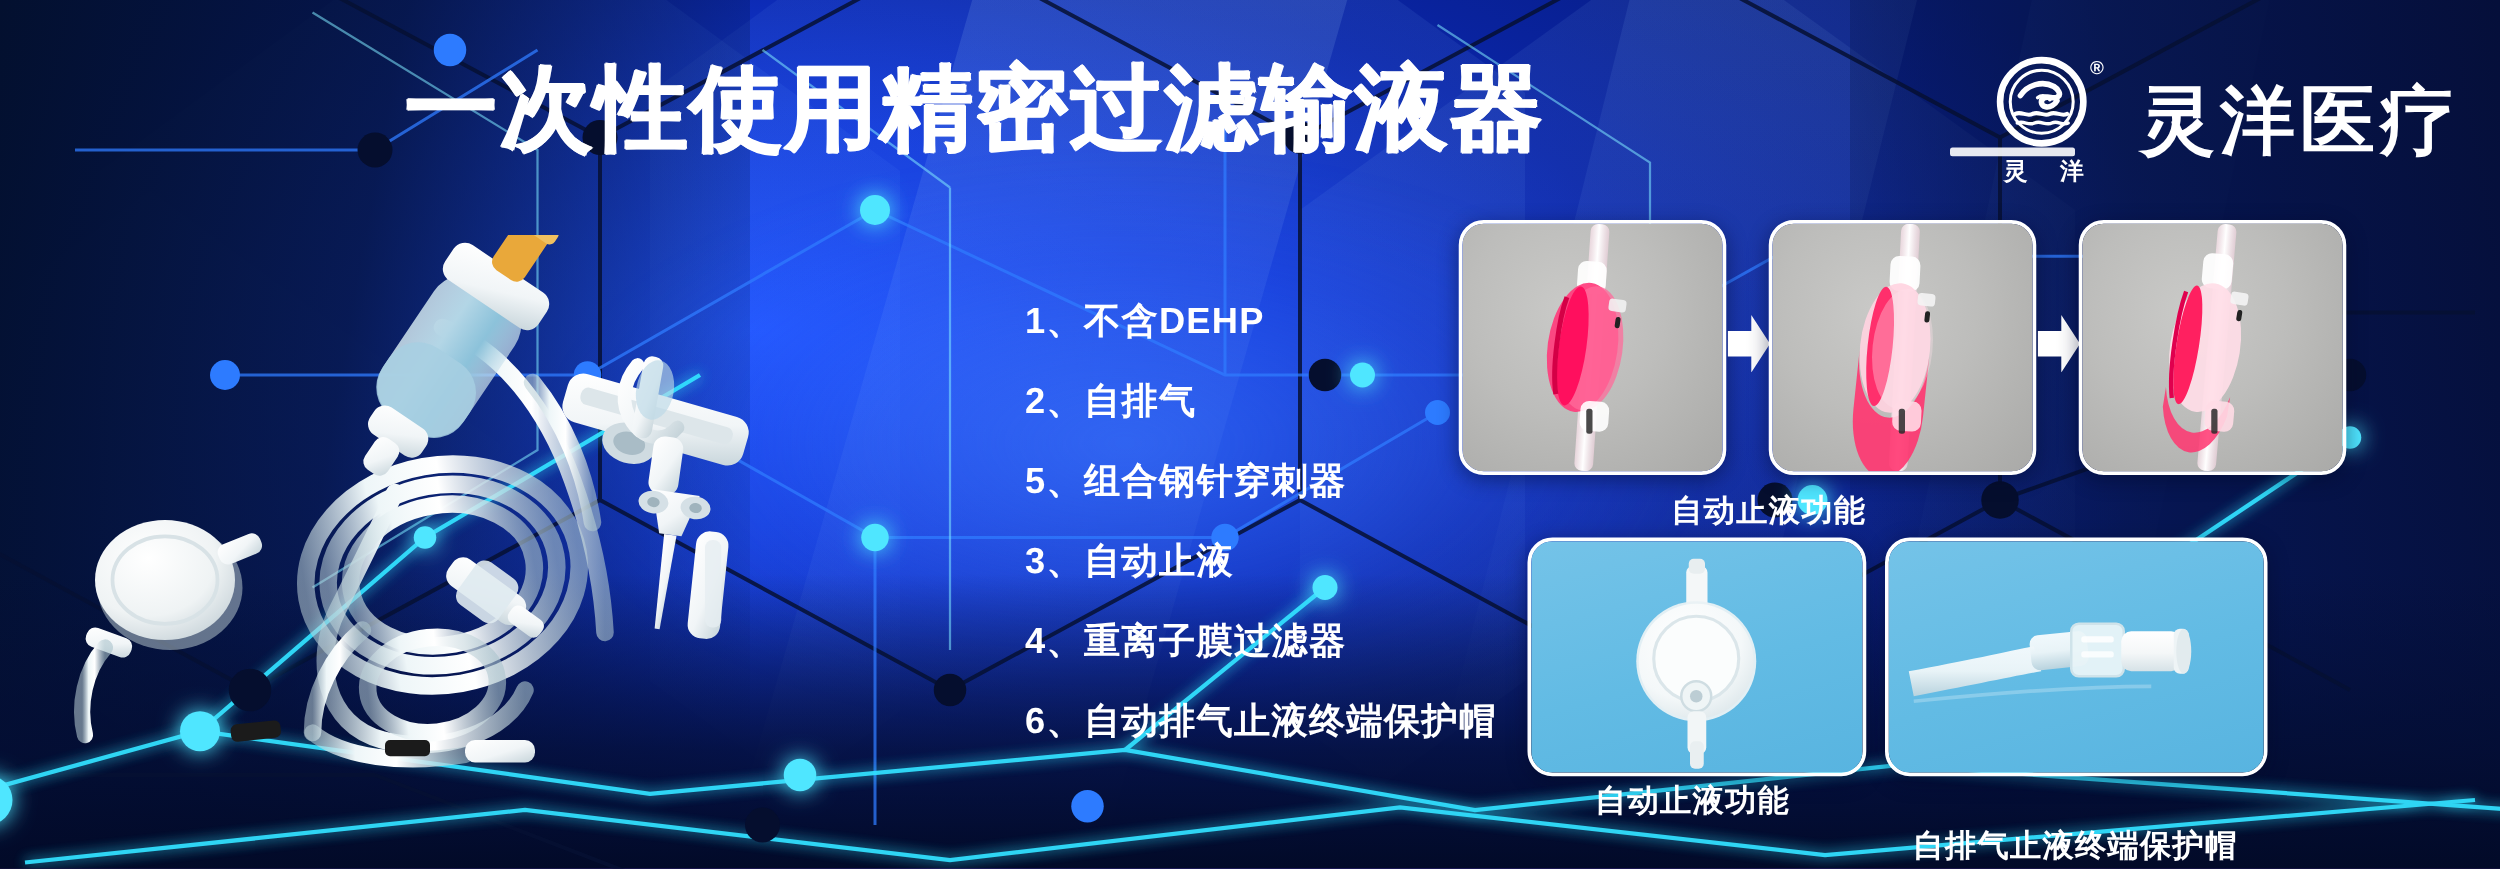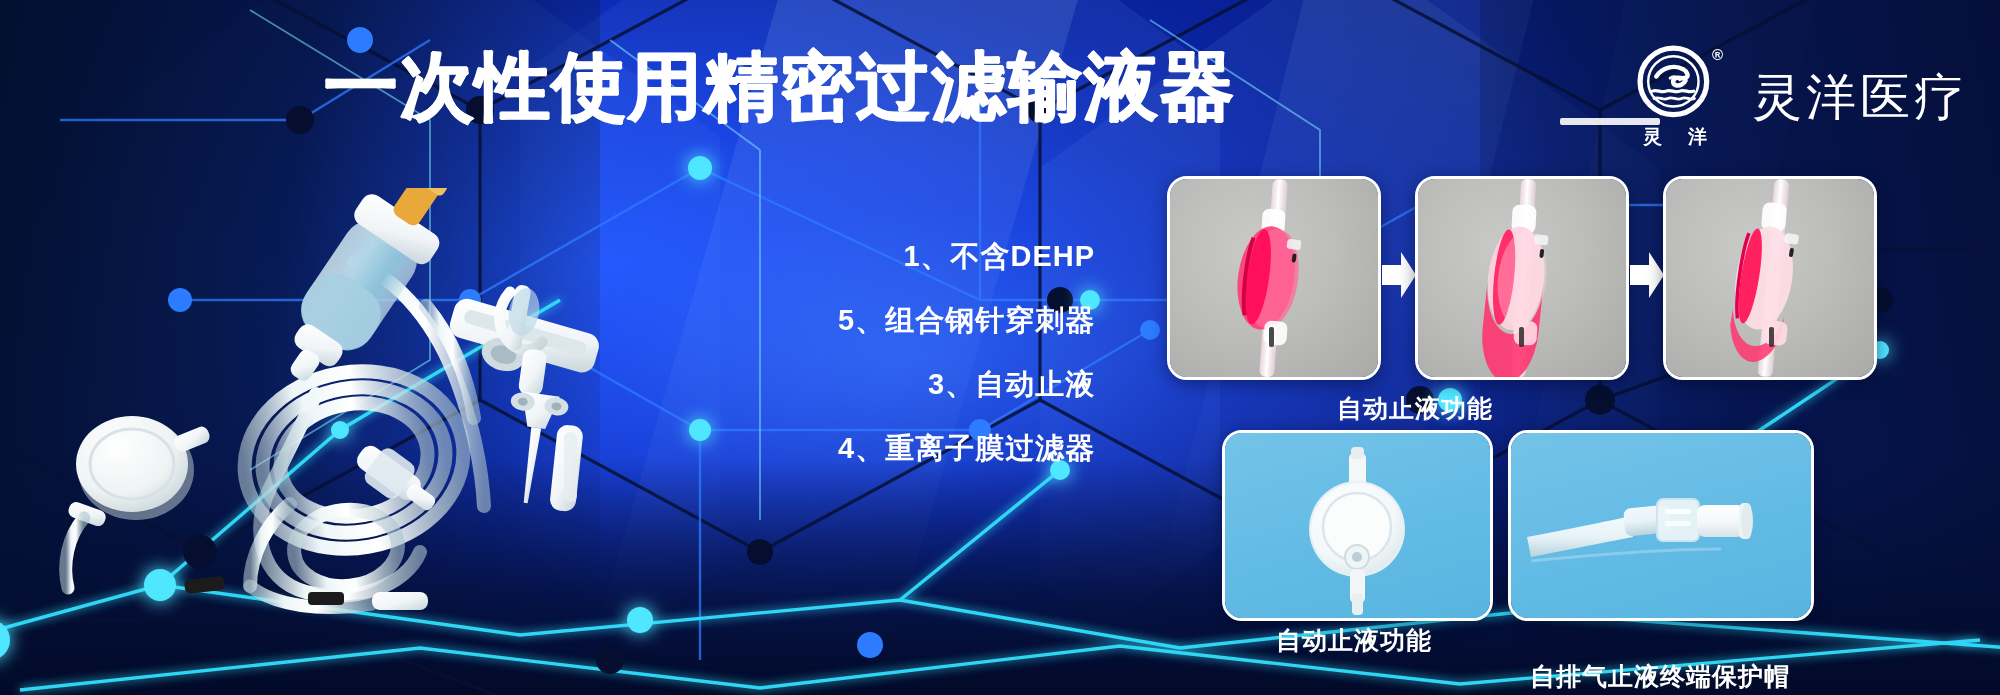--- a/index.html
+++ b/index.html
@@ -62,25 +62,25 @@
   }
 
   
   #logo{position:absolute;right:32px;top:44px;display:flex;align-items:center;gap:26px;}
   .logo-mark{display:flex;flex-direction:column;align-items:center;width:102px;}
   .logo-emblem-wrap{position:relative;width:84px;height:78px;}
   .logo-sub{display:flex;gap:26px;margin-top:2px;}
   .logo-sub span{color:#fff;font-size:19px;font-weight:700;}
   .logo-reg{position:absolute;right:-6px;top:2px;color:#fff;font-size:15px;font-weight:700;}
   .logo-words{display:flex;flex-direction:column;align-items:center;}
-  .logo-cn{color:#fff;font-size:50px;font-weight:400;letter-spacing:4px;line-height:1.06;}
+  .logo-cn{color:#fff;font-size:60px;font-weight:700;letter-spacing:4px;line-height:1.06;}
   .logo-en{color:#fff;font-size:19px;font-weight:700;letter-spacing:2.1px;margin-top:3px;}
 
   
-  #features{position:absolute;left:838px;top:225px;display:flex;flex-direction:column;align-items:flex-end;}
+  #features{position:absolute;left:820px;top:225px;display:flex;flex-direction:column;}
   .feat{color:#fff;font-size:29px;font-weight:700;letter-spacing:1px;height:64px;display:flex;align-items:center;white-space:nowrap;}
 
   
   #product{position:absolute;left:54px;top:188px;width:650px;height:430px;}
 
   
   .photo{position:absolute;border-radius:20px;border:3px solid #fff;overflow:hidden;
     box-shadow:0 4px 16px rgba(0,8,40,.45);}
   .seq{width:208px;height:198px;top:176px;}
   .seq.p1{left:1167px;} .seq.p2{left:1415px;} .seq.p3{left:1663px;}
@@ -326,23 +326,25 @@
         <path d="M196 398 C220 418 268 424 318 416" fill="none" stroke="url(#tub)" stroke-width="13" stroke-linecap="round"></path>
         <rect x="318" y="404" width="56" height="18" rx="8" fill="url(#plas)"></rect>
         <rect x="130" y="392" width="40" height="14" rx="5" fill="#1b1b1b" transform="rotate(-6 130 392)"></rect>
         <rect x="254" y="404" width="36" height="13" rx="4" fill="#1b1b1b"></rect>
       </g>
     </svg>
   </div>
 
   <div id="features">
     <div class="feat">1、不含DEHP</div>
+    <div class="feat">2、自排气</div>
     <div class="feat">5、组合钢针穿刺器</div>
     <div class="feat">3、自动止液</div>
     <div class="feat">4、重离子膜过滤器</div>
+    <div class="feat">6、自动排气止液终端保护帽</div>
   </div>
 
   <div class="photo seq p1">
     <div class="seqbg"></div>
     <svg width="100%" height="100%" viewBox="0 0 208 198" style="position:absolute;inset:0">
       <defs>
         <linearGradient id="ct" x1="0" y1="0" x2="1" y2="0">
           <stop offset="0" stop-color="#f3dde5" stop-opacity=".8"></stop>
           <stop offset=".45" stop-color="#ffffff"></stop>
           <stop offset="1" stop-color="#e6cfd8" stop-opacity=".85"></stop>

